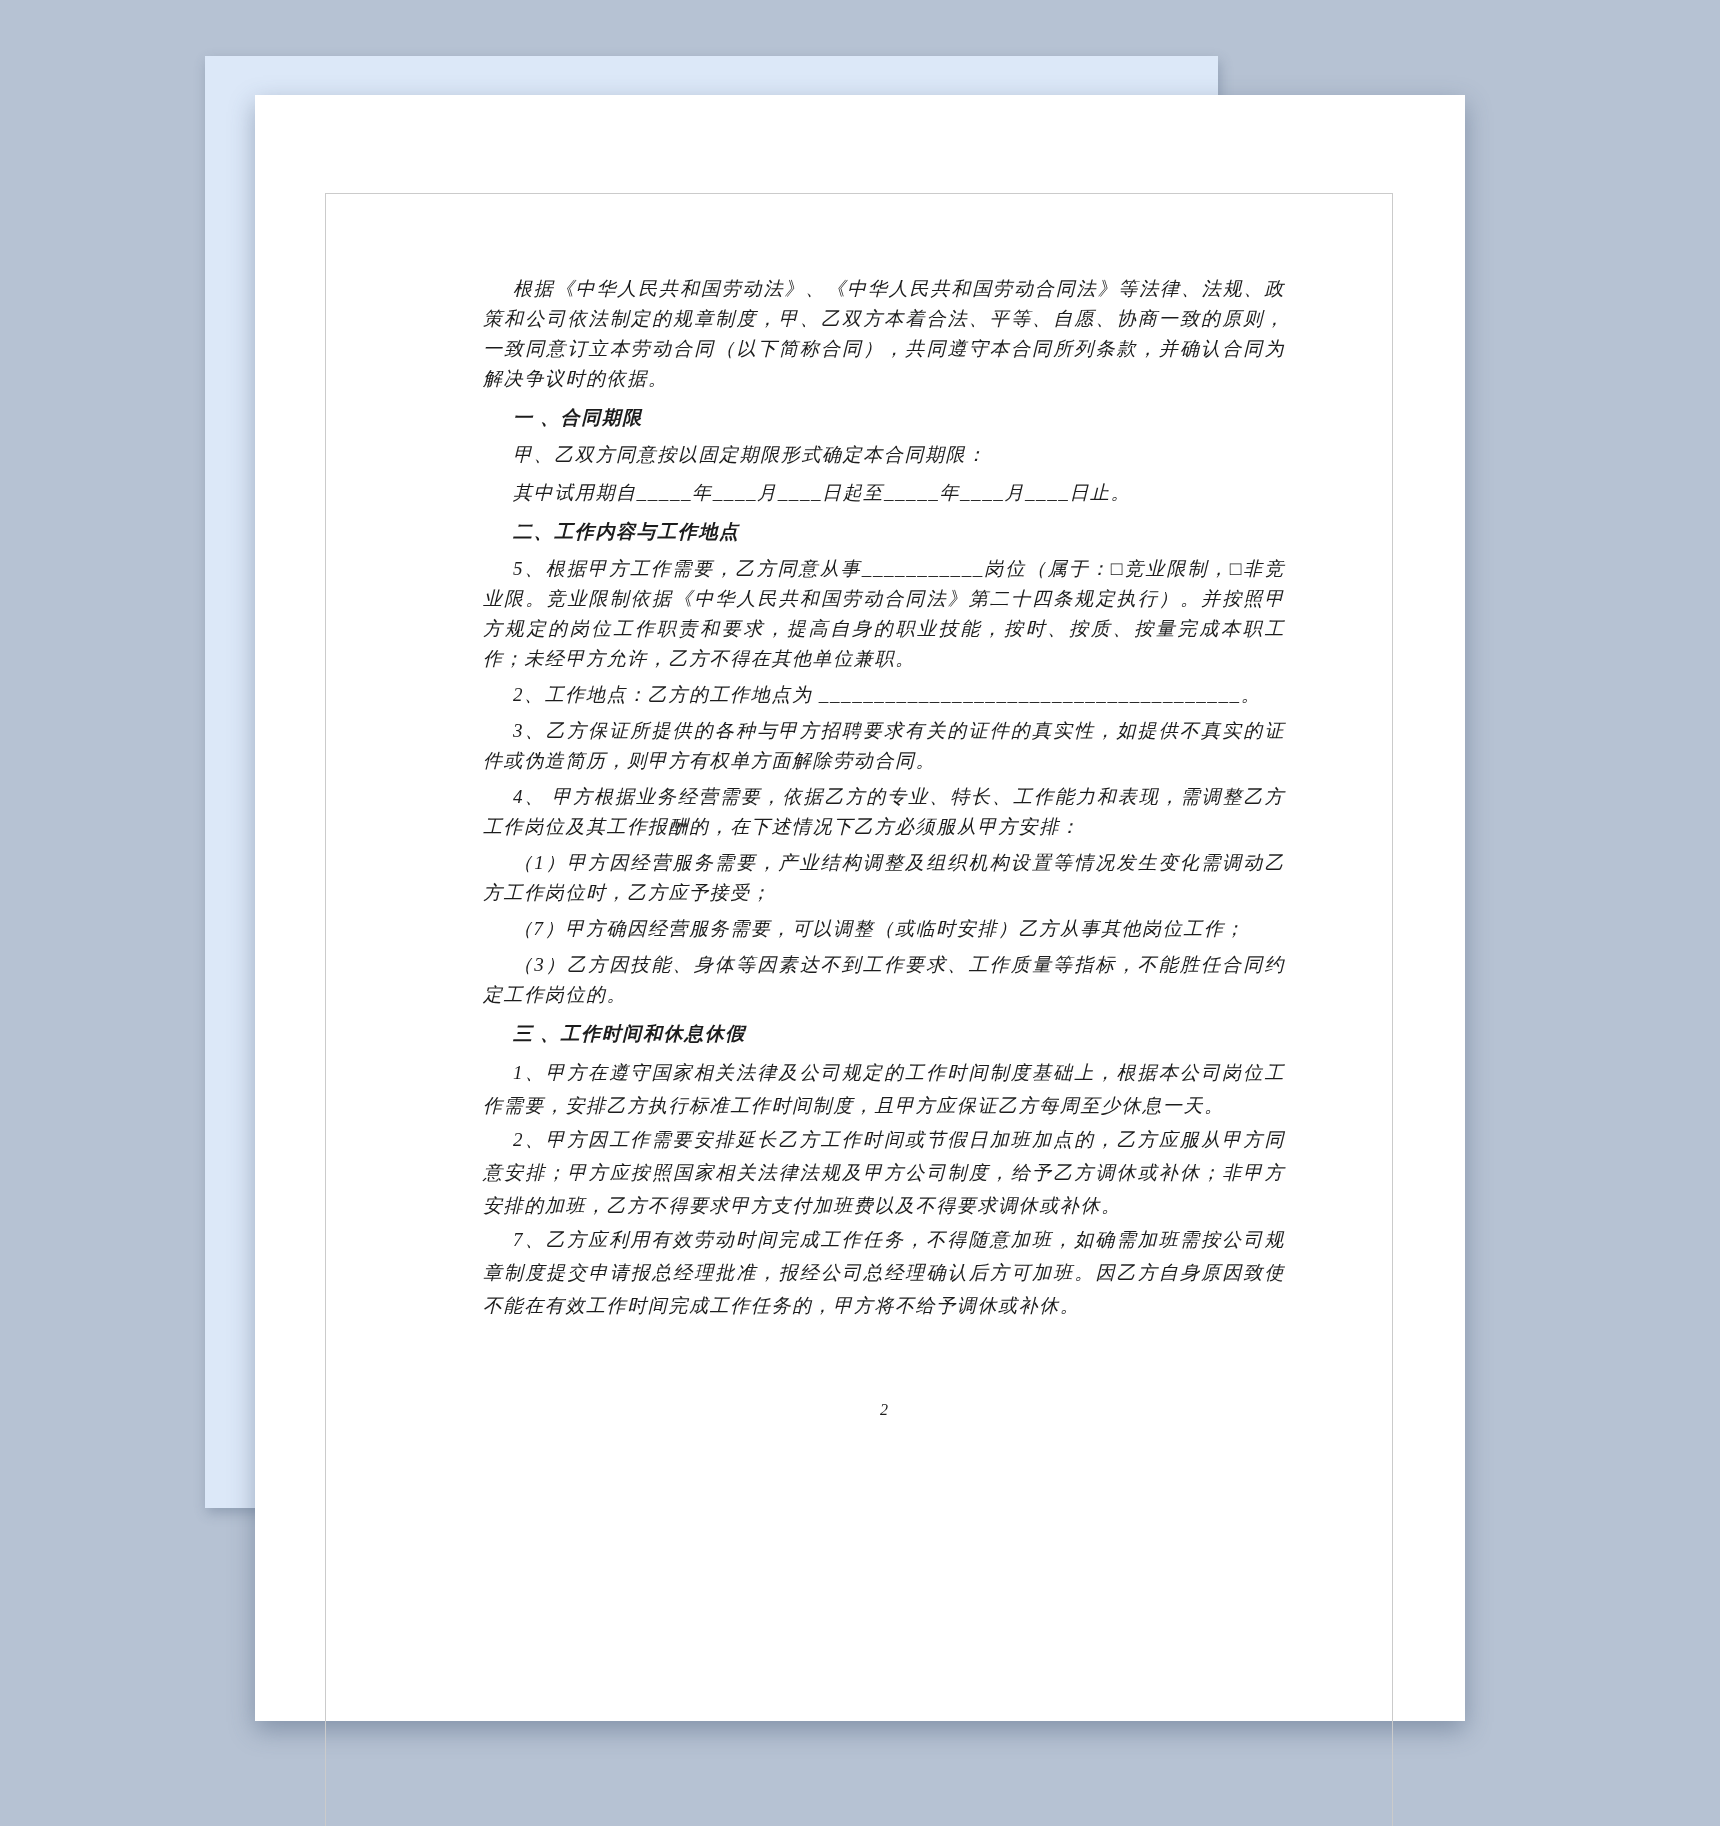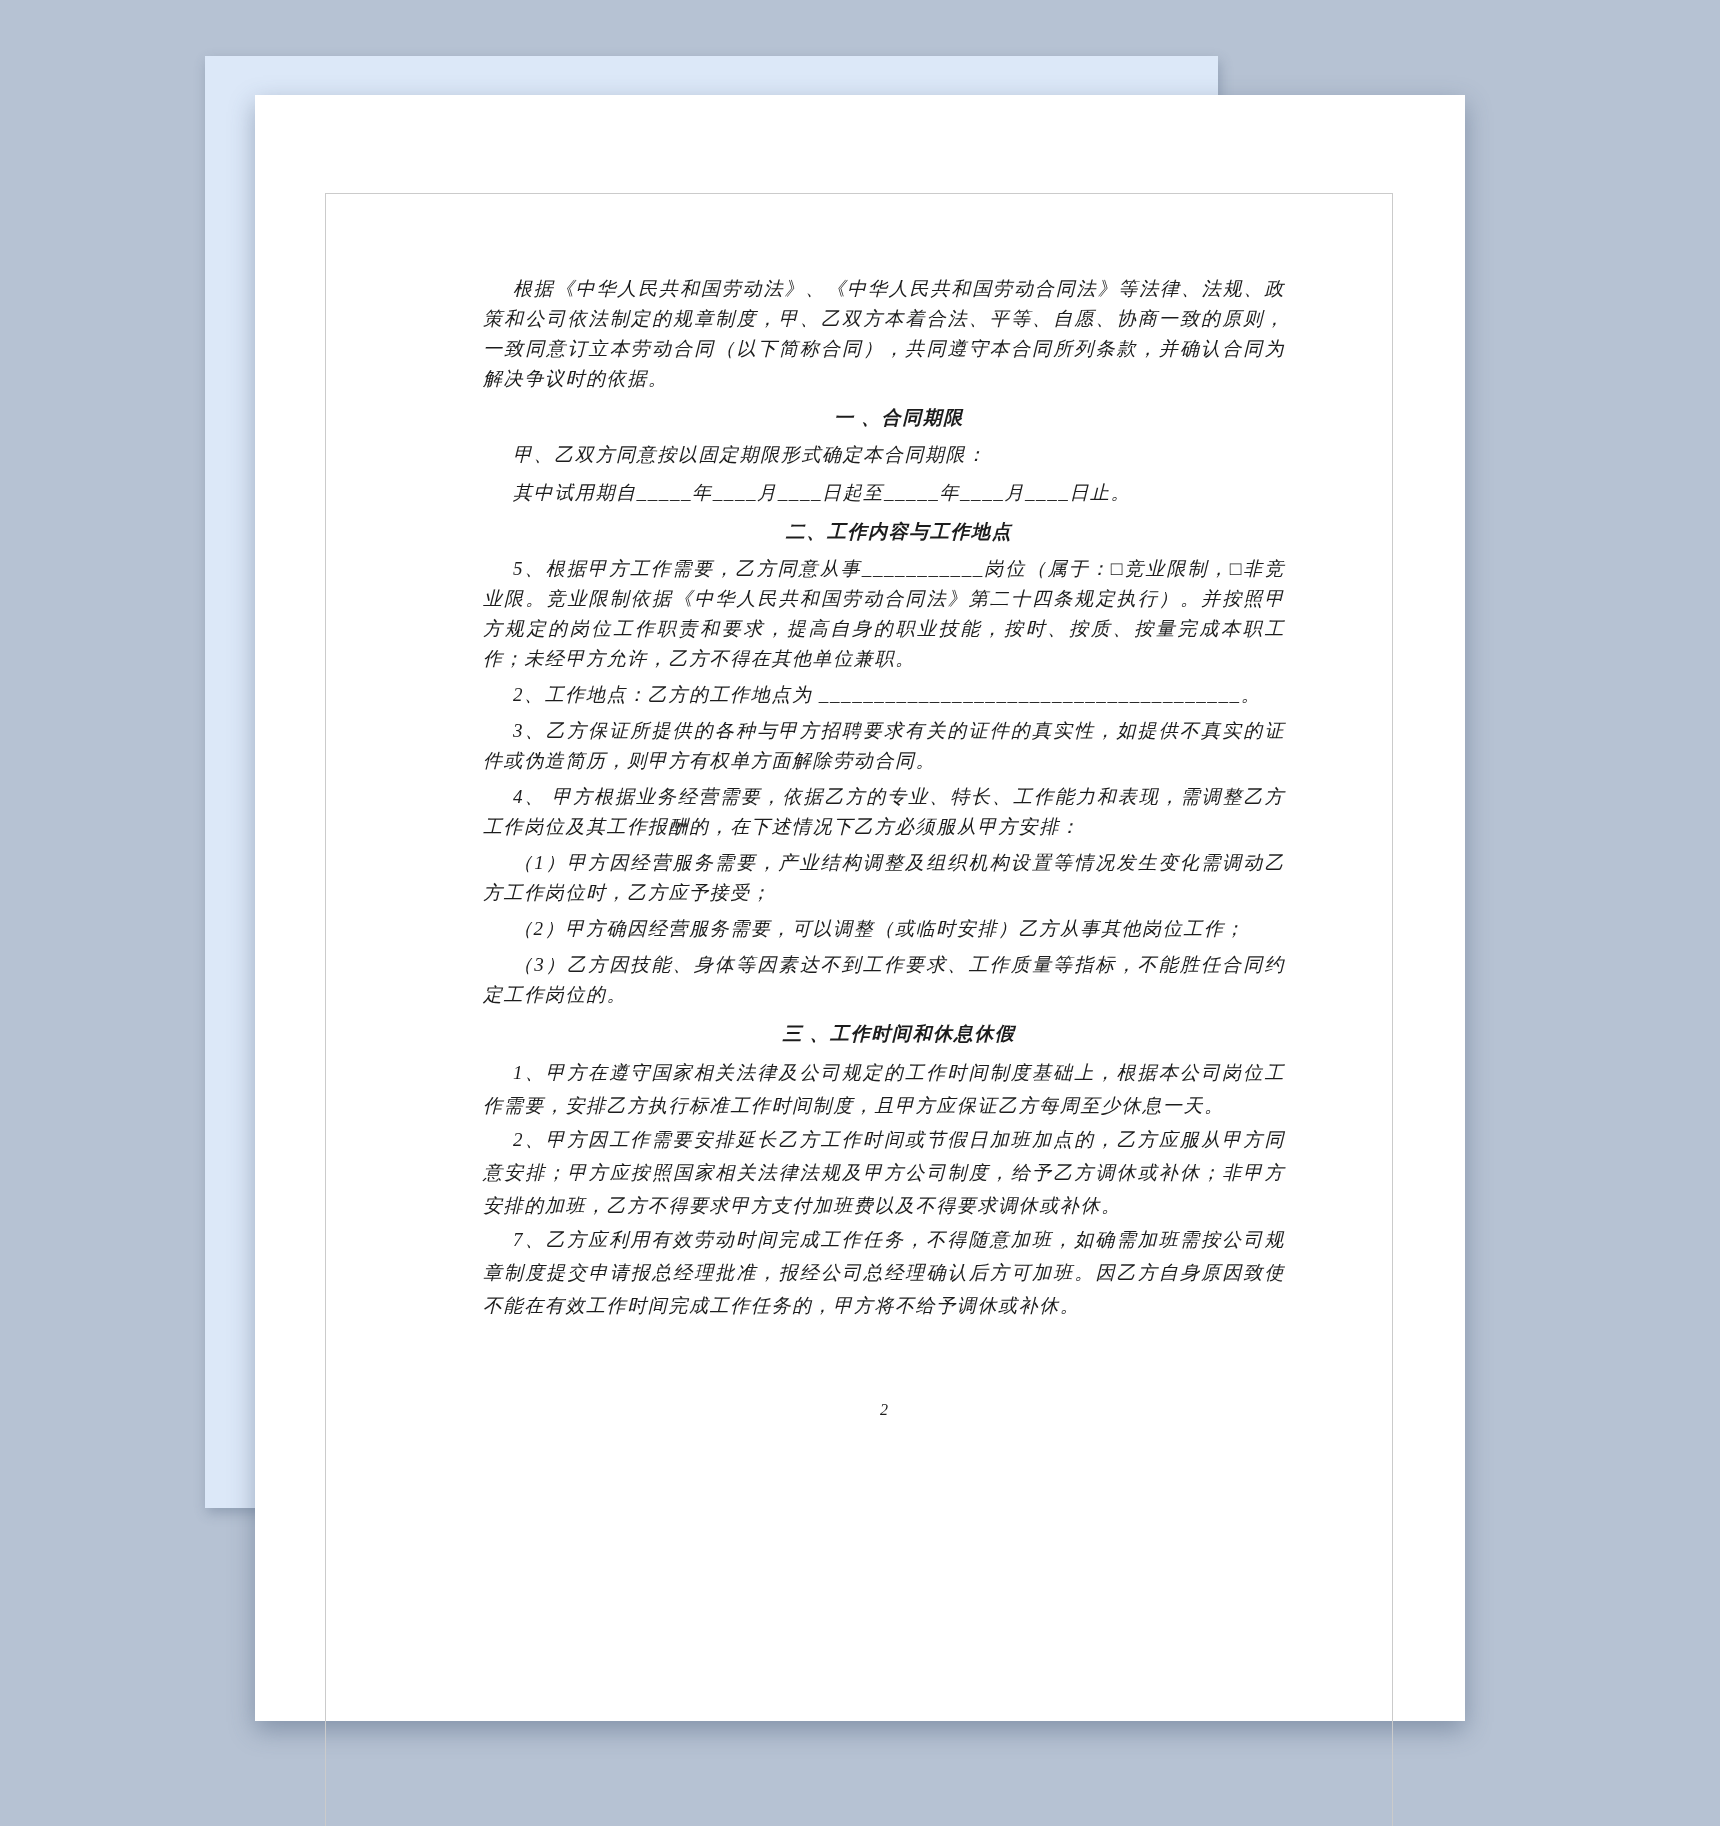--- a/index.html
+++ b/index.html
@@ -61,21 +61,21 @@
     margin-bottom: 8px;
   }
   .para.s3 {
     line-height: 33px;
     margin-bottom: 1px;
   }
   .heading {
     margin: 9px 0 7px 0;
     font-weight: bold;
     text-indent: 30px;
-    text-align: center;
+    text-align: left;
   }
   .heading.h3gap {
   }
   .page-number {
     margin-top: 78px;
     text-align: center;
     text-indent: 0;
     font-size: 16px;
     letter-spacing: 0;
     line-height: 20px;
@@ -96,21 +96,21 @@
         <p class="heading">一 、合同期限</p>
         <p class="para s1">甲、乙双方同意按以固定期限形式确定本合同期限：</p>
         <p class="para s1">其中试用期自_____年____月____日起至_____年____月____日止。</p>
 
         <p class="heading">二、工作内容与工作地点</p>
         <p class="para">5、根据甲方工作需要，乙方同意从事___________岗位（属于：□竞业限制，□非竞业限。竞业限制依据《中华人民共和国劳动合同法》第二十四条规定执行）。并按照甲方规定的岗位工作职责和要求，提高自身的职业技能，按时、按质、按量完成本职工作；未经甲方允许，乙方不得在其他单位兼职。</p>
         <p class="para">2、工作地点：乙方的工作地点为 ______________________________________。</p>
         <p class="para">3、乙方保证所提供的各种与甲方招聘要求有关的证件的真实性，如提供不真实的证件或伪造简历，则甲方有权单方面解除劳动合同。</p>
         <p class="para">4、 甲方根据业务经营需要，依据乙方的专业、特长、工作能力和表现，需调整乙方工作岗位及其工作报酬的，在下述情况下乙方必须服从甲方安排：</p>
         <p class="para">（1）甲方因经营服务需要，产业结构调整及组织机构设置等情况发生变化需调动乙方工作岗位时，乙方应予接受；</p>
-        <p class="para">（2）甲方确因经营服务需要，可以调整（或临时安排）乙方从事其他岗位工作；</p>
+        <p class="para">（7）甲方确因经营服务需要，可以调整（或临时安排）乙方从事其他岗位工作；</p>
         <p class="para">（3）乙方因技能、身体等因素达不到工作要求、工作质量等指标，不能胜任合同约定工作岗位的。</p>
 
         <p class="heading h3gap">三 、工作时间和休息休假</p>
         <p class="para s3">1、甲方在遵守国家相关法律及公司规定的工作时间制度基础上，根据本公司岗位工作需要，安排乙方执行标准工作时间制度，且甲方应保证乙方每周至少休息一天。</p>
         <p class="para s3">2、甲方因工作需要安排延长乙方工作时间或节假日加班加点的，乙方应服从甲方同意安排；甲方应按照国家相关法律法规及甲方公司制度，给予乙方调休或补休；非甲方安排的加班，乙方不得要求甲方支付加班费以及不得要求调休或补休。</p>
         <p class="para s3">7、乙方应利用有效劳动时间完成工作任务，不得随意加班，如确需加班需按公司规章制度提交申请报总经理批准，报经公司总经理确认后方可加班。因乙方自身原因致使不能在有效工作时间完成工作任务的，甲方将不给予调休或补休。</p>
 
         <div class="page-number">2</div>
 
       </div>

